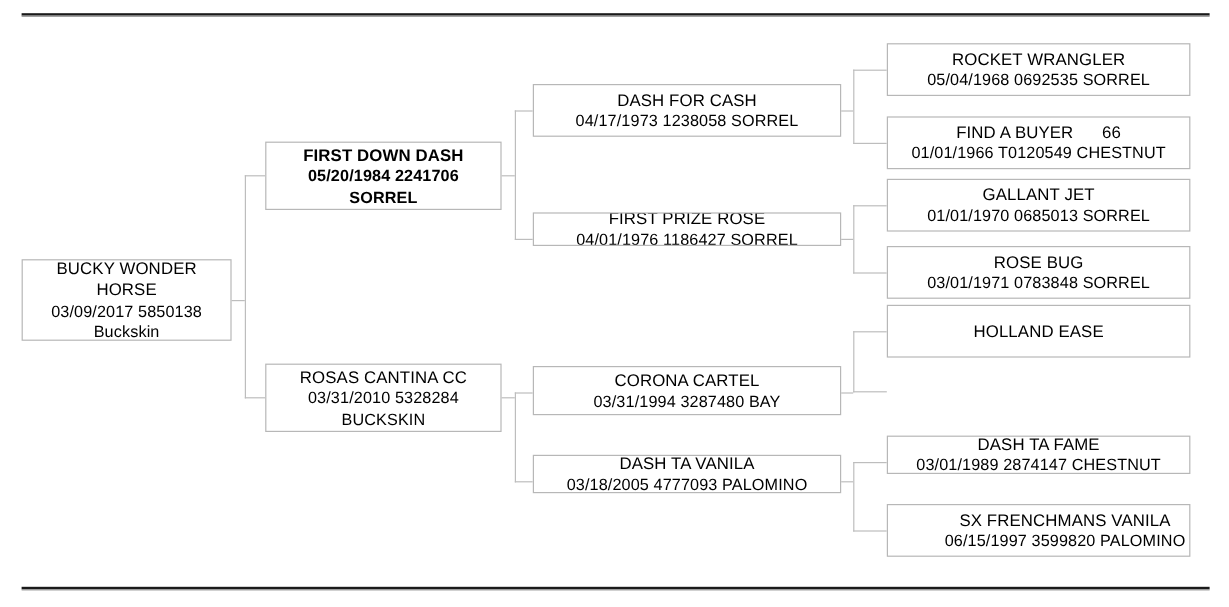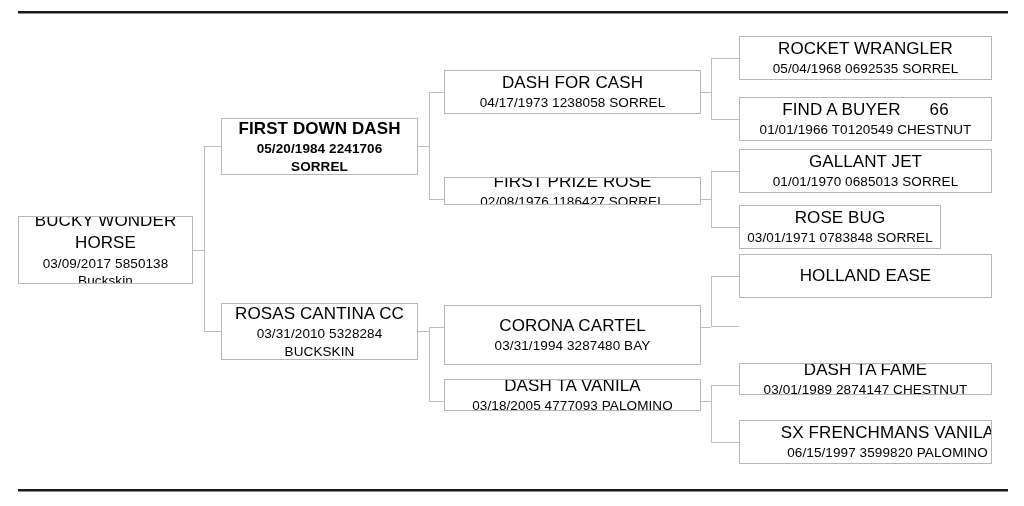--- a/index.html
+++ b/index.html
@@ -46,21 +46,21 @@
     justify-content: center;
     text-align: center;
     line-height: 1.30;
     letter-spacing: 0.1px;
     overflow: hidden;
   }
   .horse-box .line {
     display: block;
     white-space: pre;
   }
-  .horse-box .name { font-size: 17px; }
+  .horse-box .name { font-size: 14px; }
   .horse-box .info { font-size: 13.5px; }
 
   
   .gen1 { font-size: 13.5px; align-items: center; }
   .gen2 { font-size: 13.5px; }
   .gen3 { font-size: 13.5px; }
   .gen4 { font-size: 13.5px; }
 
   
   .conn {
@@ -143,24 +143,24 @@
     <span class="line info">BUCKSKIN</span>
   </div>
 
   <div class="horse-box gen3" style="left:444px; top:70px; width:257px; height:44px;">
     <span class="line name">DASH FOR CASH</span>
     <span class="line info">04/17/1973 1238058 SORREL</span>
   </div>
 
   <div class="horse-box gen3" style="left:444px; top:177px; width:257px; height:28px;">
     <span class="line name">FIRST PRIZE ROSE</span>
-    <span class="line info">02/08/1976 1186427 SORREL</span>
-  </div>
-
-  <div class="horse-box gen3" style="left:444px; top:305px; width:257px; height:60px;">
+    <span class="line info">04/01/1976 1186427 SORREL</span>
+  </div>
+
+  <div class="horse-box gen3" style="left:444px; top:305px; width:257px; height:41px;">
     <span class="line name">CORONA CARTEL</span>
     <span class="line info">03/31/1994 3287480 BAY</span>
   </div>
 
   <div class="horse-box gen3" style="left:444px; top:379px; width:257px; height:32px;">
     <span class="line name">DASH TA VANILA</span>
     <span class="line info">03/18/2005 4777093 PALOMINO</span>
   </div>
 
   <div class="horse-box gen4" style="left:739px; top:36px; width:253px; height:44px;">
@@ -171,21 +171,21 @@
   <div class="horse-box gen4" style="left:739px; top:97px; width:253px; height:44px;">
     <span class="line name">FIND A BUYER      66</span>
     <span class="line info">01/01/1966 T0120549 CHESTNUT</span>
   </div>
 
   <div class="horse-box gen4" style="left:739px; top:149px; width:253px; height:44px;">
     <span class="line name">GALLANT JET</span>
     <span class="line info">01/01/1970 0685013 SORREL</span>
   </div>
 
-  <div class="horse-box gen4" style="left:739px; top:205px; width:202px; height:44px;">
+  <div class="horse-box gen4" style="left:739px; top:205px; width:253px; height:44px;">
     <span class="line name">ROSE BUG</span>
     <span class="line info">03/01/1971 0783848 SORREL</span>
   </div>
 
   <div class="horse-box gen4" style="left:739px; top:254px; width:253px; height:44px;">
     <span class="line name">HOLLAND EASE</span>
   </div>
 
 
   <div class="horse-box gen4" style="left:739px; top:363px; width:253px; height:32px;">

